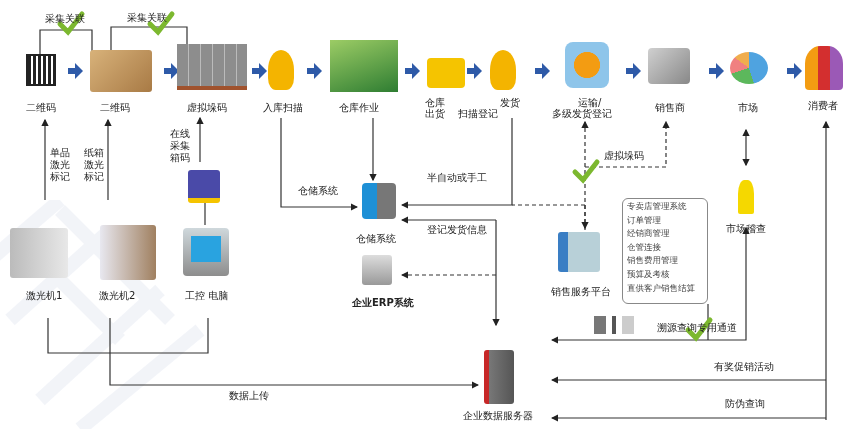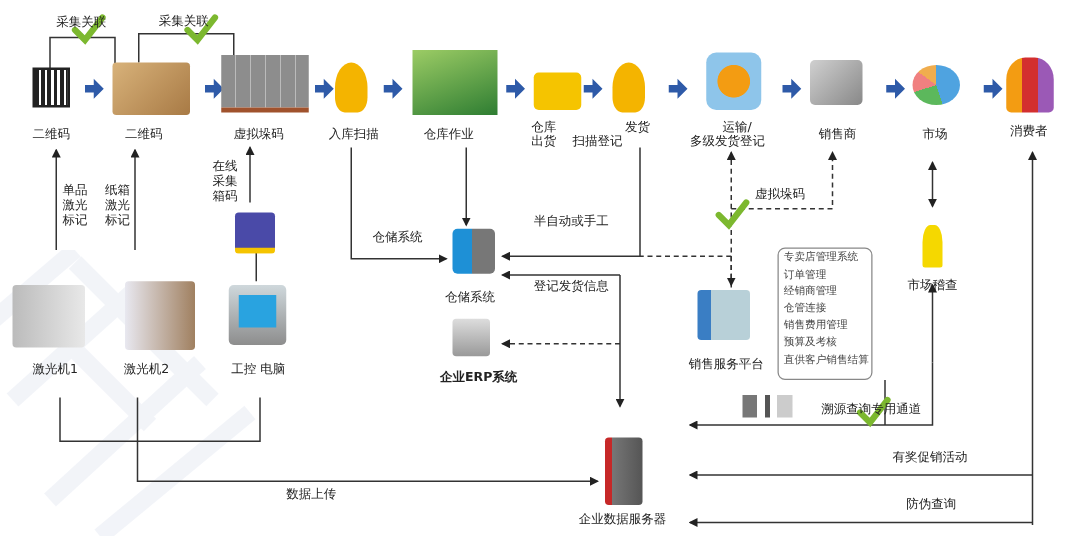--- a/index.html
+++ b/index.html
@@ -2,21 +2,21 @@
 <html><head>
 <meta charset="utf-8">
 <style>
   html, body { margin:0; padding:0; background:#ffffff; }
   body { width:866px; height:429px; position:relative; overflow:hidden;
          font-family:"DejaVu Sans", "Liberation Sans", sans-serif; color:#222; }
   .lbl { position:absolute; font-size:10px; line-height:12px; text-align:center; white-space:nowrap; color:#222; }
   .lbl.v { white-space:normal; width:22px; text-align:left; }
   .node { position:absolute; }
   svg.lines { position:absolute; left:0; top:0; width:866px; height:429px; }
-  .bubble { position:absolute; left:622px; top:198px; width:76px; height:106px; border:1.5px solid #888;
+  .bubble { position:absolute; left:622px; top:198px; width:86px; height:106px; border:1.5px solid #888;
             border-radius:6px; background:#fff; font-size:8.5px; line-height:13.6px; padding:1px 4px; box-sizing:border-box; color:#444; }
   .bubble div { white-space:nowrap; }
   .watermark { position:absolute; left:0; top:200px; width:260px; height:229px; opacity:0.5; }
 </style>
 </head>
 <body>
 
 <svg class="watermark" viewBox="0 0 260 229">
   <g fill="none" stroke="#e6eaf3" stroke-width="14">
     <path d="M-10 60 L60 0"></path>

